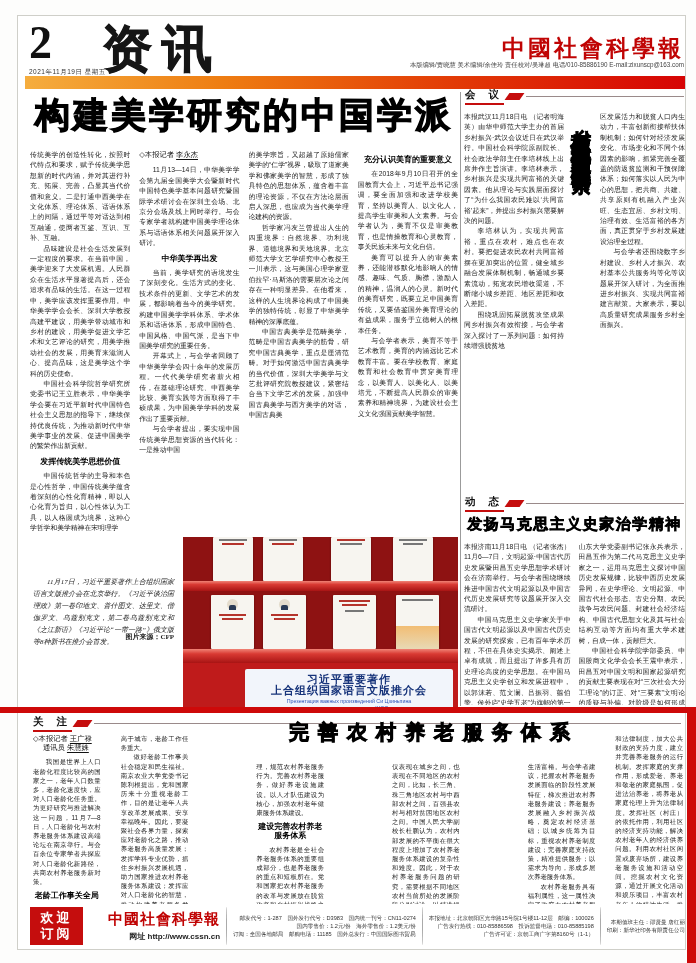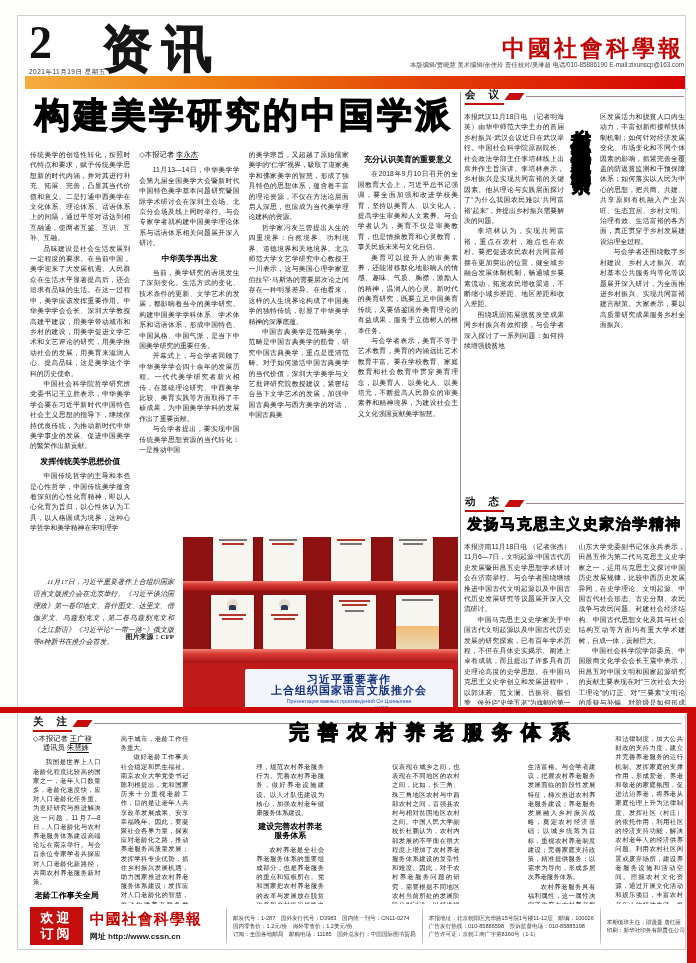--- a/index.html
+++ b/index.html
@@ -48,21 +48,21 @@
   .sign .l3{font-size:5.3px;color:#2a52b8;line-height:7px;margin-top:2px;}
   .caption{left:33px;top:568px;width:141px;font-family:Liberation Serif, serif;font-style:italic;font-size:7px;line-height:12px;text-align:justify;text-indent:2em;color:#222;margin-top:8px;}
   .credit{left:33px;top:632px;width:141px;text-align:right;font-family:"Liberation Serif","DejaVu Serif",serif;font-size:7px;font-weight:bold;color:#222;}
   
   .red-topline{left:0;top:707px;width:696px;height:6px;background:#ce0909;}
   .red-rightbar{left:687px;top:707px;width:9px;height:256px;background:#ce0909;}
   .focus-head{left:285px;top:719px;width:298px;text-align:center;font-size:20px;font-weight:900;letter-spacing:9px;color:#000;-webkit-text-stroke:1px #000;white-space:nowrap;}
   .focus .bodytext{font-size:6.4px;line-height:9.2px;}
   .padtop{padding-top:28px;margin-left:48px;}
   
-  .footer{left:30px;top:907px;width:655px;height:38px;display:flex;align-items:stretch;}
+  .footer{left:30px;top:907px;width:655px;height:38px;display:flex;align-items:stretch;text-align:right;}
   .subbox{width:60px;background:#c50d0d;color:#fff;display:flex;flex-direction:column;align-items:center;justify-content:center;font-size:13px;font-weight:bold;letter-spacing:3px;line-height:16px;}
   .brand{width:148px;padding-left:7px;display:flex;flex-direction:column;justify-content:center;}
   .brand .bm{font-family:"Liberation Serif","DejaVu Serif",serif;font-size:15px;font-weight:bold;color:#c00404;letter-spacing:1px;}
   .brand .bw{font-size:8px;font-weight:bold;color:#222;margin-top:2px;}
   .fdiv{width:1px;background:#aaa;border-radius:50%;margin:0 6px;}
   .fblk{display:flex;flex-direction:column;justify-content:center;}
   .fline{font-size:5.6px;line-height:8.3px;color:#333;white-space:nowrap;overflow:hidden;}
 </style>
 </head>
 <body>

